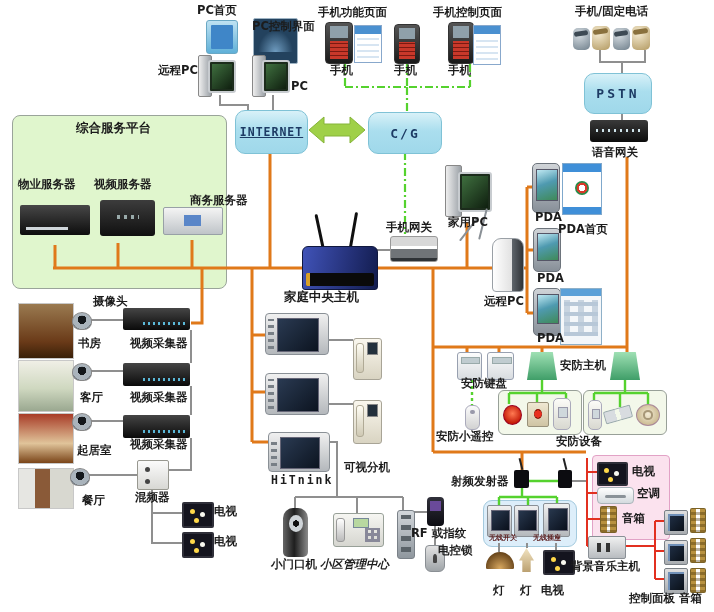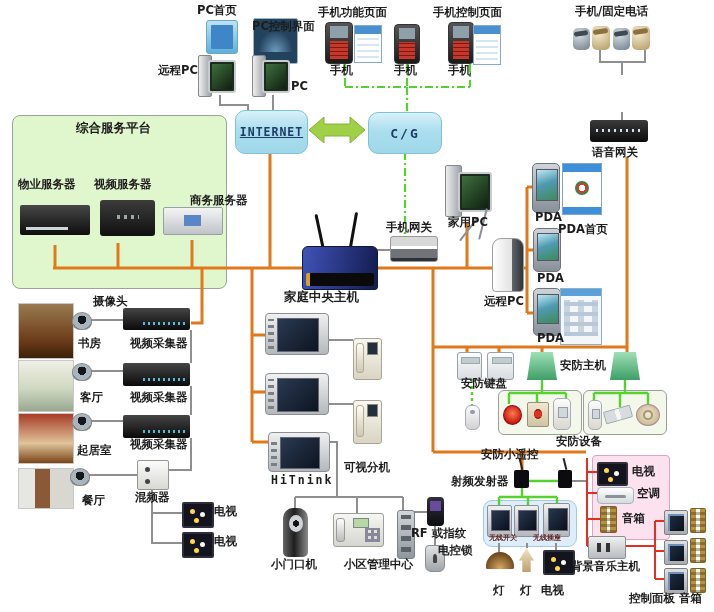--- a/index.html
+++ b/index.html
@@ -185,20 +185,23 @@
     </g>
     <polygon points="309,130 324,117 324,124 350,124 350,117 365,130 350,143 350,136 324,136 324,143" fill="#9fd048" stroke="#85b438" stroke-width="1"></polygon>
   </svg>
 
   <div class="cyanbox" style="left:235px;top:110px;width:71px;height:42px;">
     <span style="font-size:11.5px;letter-spacing:1px;text-decoration:underline;">INTERNET</span>
   </div>
   <div class="cyanbox" style="left:368px;top:112px;width:72px;height:40px;">
     <span>C/G</span>
   </div>
+  <div class="cyanbox" style="left:584px;top:73px;width:66px;height:39px;">
+    <span style="letter-spacing:3px;">PSTN</span>
+  </div>
 
   <div class="dev scrA" style="left:206px;top:20px;width:30px;height:32px;"></div>
   <div class="dev scrB" style="left:253px;top:18px;width:43px;height:44px;"></div>
   <div class="dev pcunit" style="left:198px;top:55px;width:38px;height:40px;">
       <i class="tw"></i>
       <i class="mn"></i>
     </div>
   <div class="dev pcunit" style="left:252px;top:55px;width:38px;height:40px;">
       <i class="tw"></i>
       <i class="mn"></i>
@@ -340,27 +343,27 @@
   <span class="lbl" style="left:130px;top:337px;">视频采集器</span>
   <span class="lbl" style="left:130px;top:391px;">视频采集器</span>
   <span class="lbl" style="left:130px;top:438px;">视频采集器</span>
   <span class="lbl" style="left:135px;top:491px;">混频器</span>
   <span class="lbl" style="left:214px;top:505px;">电视</span>
   <span class="lbl" style="left:214px;top:535px;">电视</span>
   <span class="lbl" style="left:271px;top:474px;font-family:'DejaVu Sans Mono',monospace;letter-spacing:2px;">HiTnink</span>
   <span class="lbl" style="left:344px;top:461px;">可视分机</span>
   <span class="lbl" style="left:461px;top:377px;">安防键盘</span>
   <span class="lbl" style="left:560px;top:359px;">安防主机</span>
-  <span class="lbl" style="left:436px;top:448px;margin-left:45px;">安防小遥控</span>
+  <span class="lbl" style="left:436px;top:430px;">安防小遥控</span>
   <span class="lbl" style="left:556px;top:435px;">安防设备</span>
   <span class="lbl" style="left:451px;top:475px;">射频发射器</span>
   <span class="lbl sm" style="left:489px;top:535px;">无线开关</span>
   <span class="lbl sm" style="left:533px;top:535px;">无线插座</span>
   <span class="lbl" style="left:271px;top:558px;">小门口机</span>
-  <span class="lbl" style="left:344px;top:558px;">小区管理中心</span>
+  <span class="lbl" style="left:320px;top:558px;font-style:italic;">小区管理中心</span>
   <span class="lbl" style="left:411px;top:527px;">RF 或指纹</span>
   <span class="lbl" style="left:412px;top:544px;margin-left:26px;">电控锁</span>
   <span class="lbl" style="left:493px;top:584px;">灯</span>
   <span class="lbl" style="left:520px;top:584px;">灯</span>
   <span class="lbl" style="left:541px;top:584px;">电视</span>
   <span class="lbl" style="left:632px;top:465px;">电视</span>
   <span class="lbl" style="left:637px;top:487px;">空调</span>
   <span class="lbl" style="left:622px;top:512px;">音箱</span>
   <span class="lbl" style="left:571px;top:560px;">背景音乐主机</span>
   <span class="lbl" style="left:629px;top:592px;">控制面板 音箱</span>

